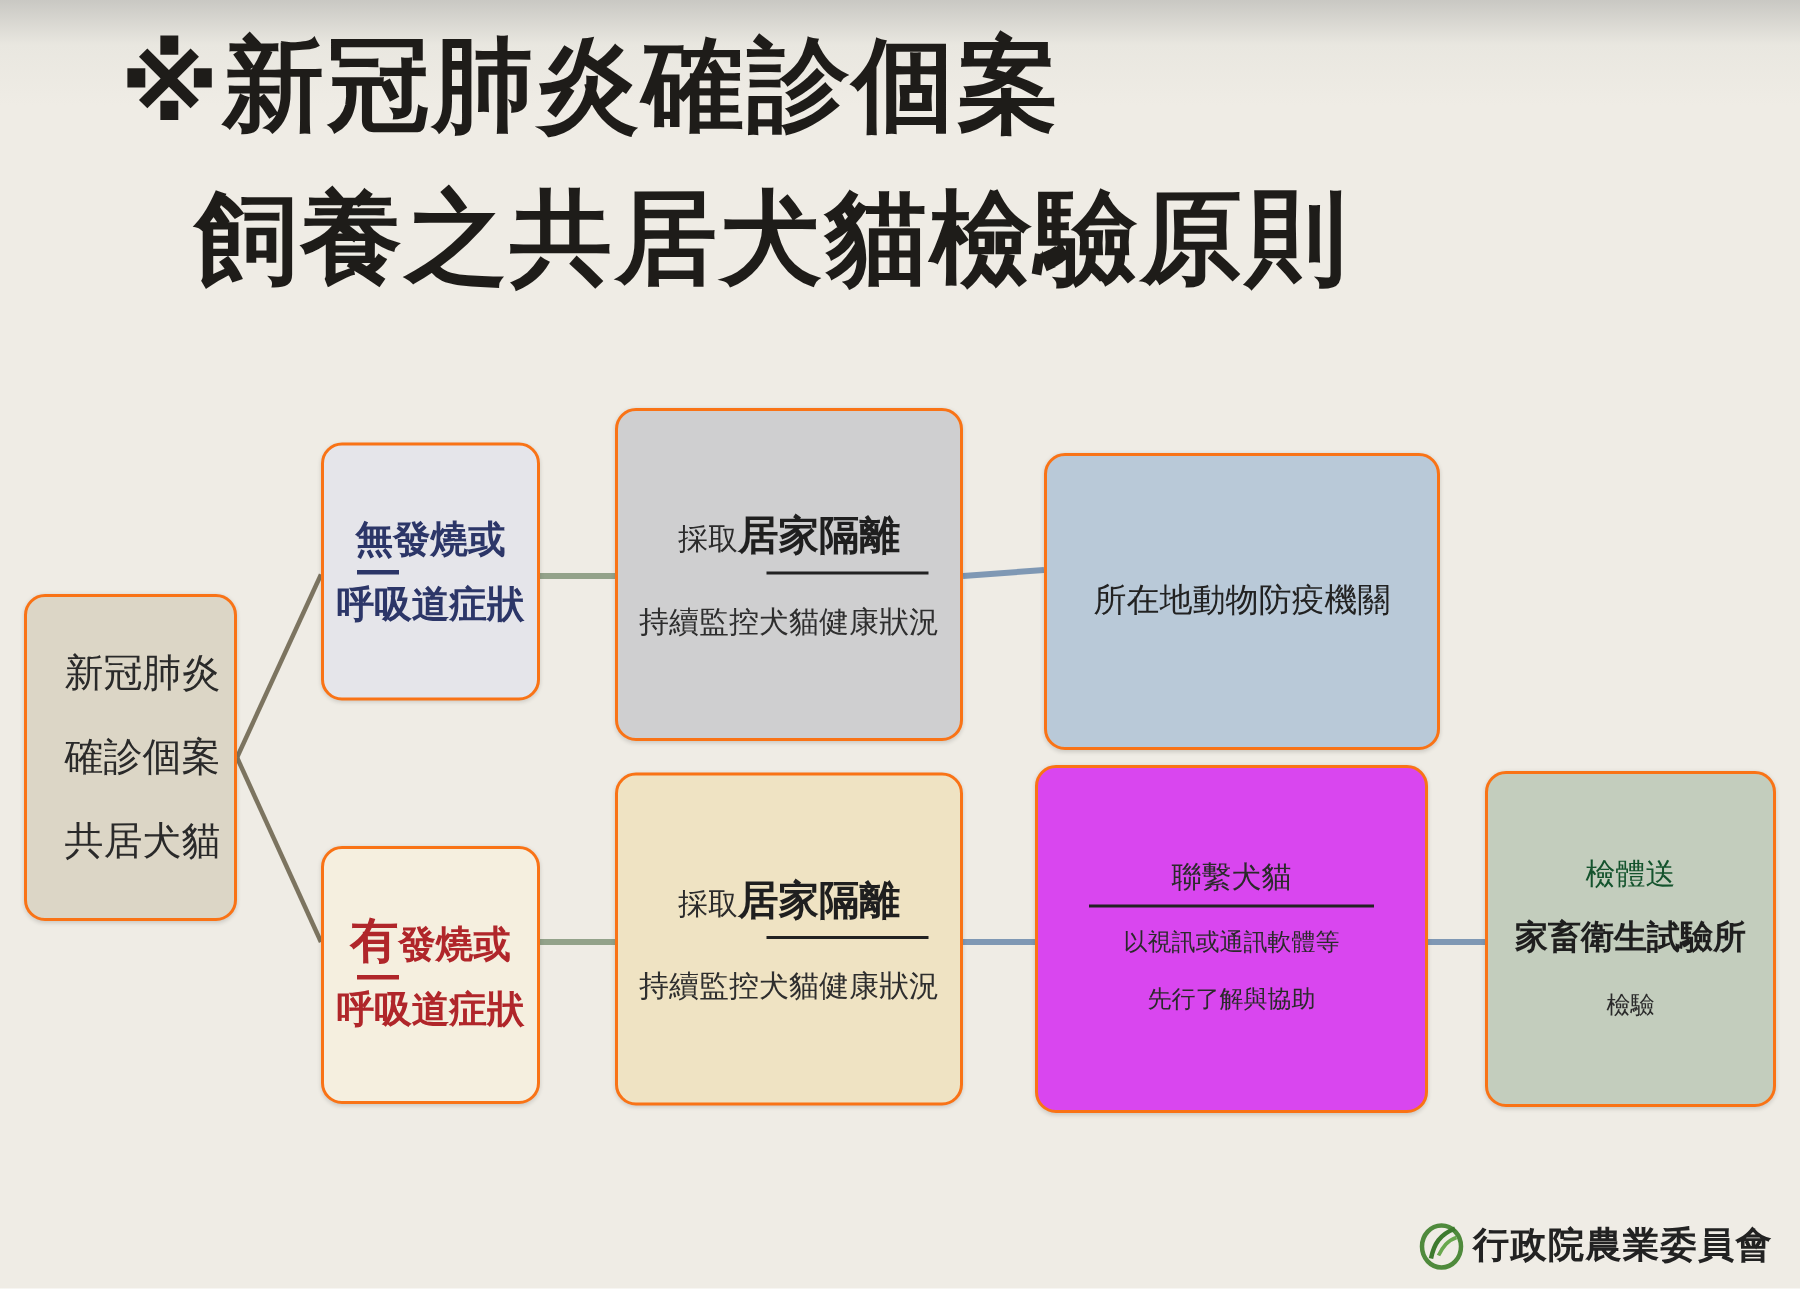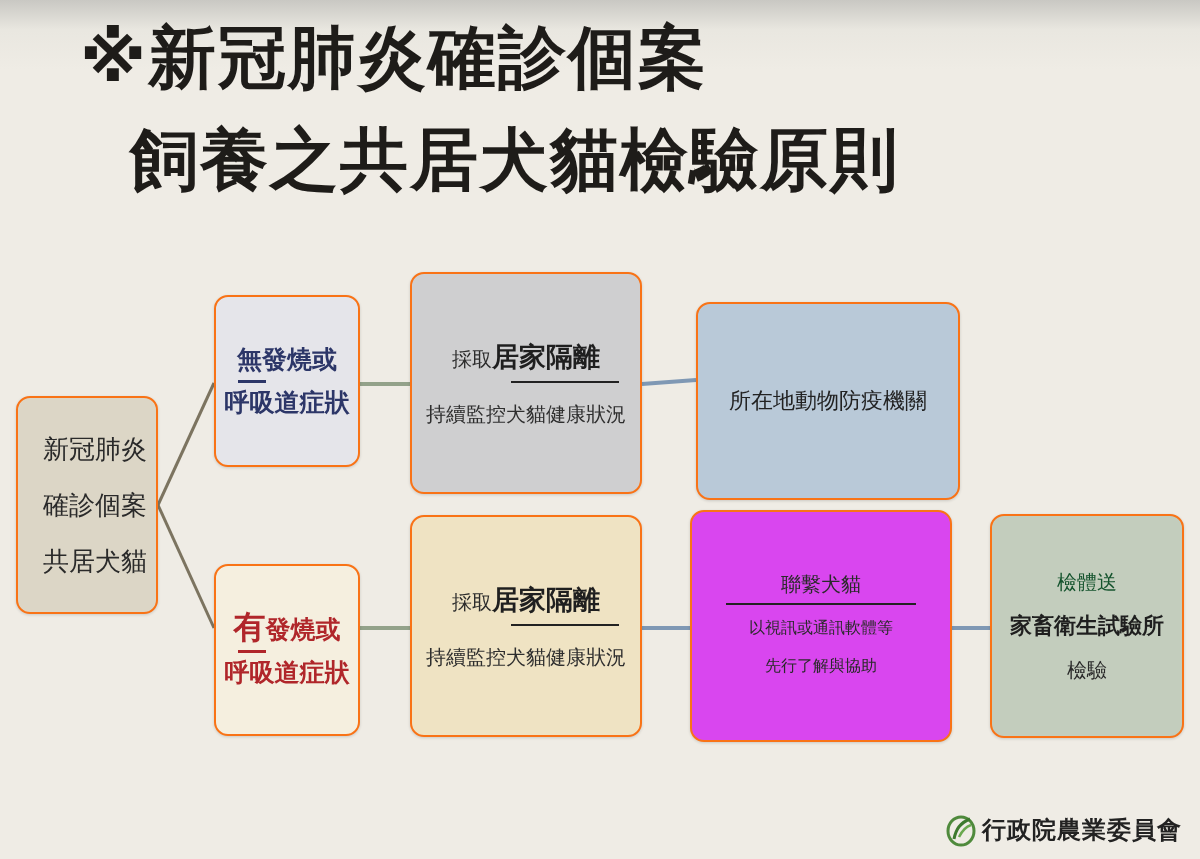--- a/index.html
+++ b/index.html
@@ -50,21 +50,21 @@
 
   .vet { left: 690px; top: 510px; width: 262px; height: 232px; background: #d946ef; }
   .vet .l1 { font-size: 20px; line-height: 34px; color: #2a2a2a; }
   .vet .l2 { font-size: 24px; font-weight: bold; line-height: 40px; color: #1f1f1f; }
   .vet .uline { width: 190px; height: 2px; background: #222; margin: 2px 0 4px; }
   .vet .l3 { font-size: 16px; line-height: 38px; color: #2a2a2a; }
 
   .lab { left: 990px; top: 514px; width: 194px; height: 224px; background: #c3cdbd; }
   .lab .l1 { font-size: 20px; line-height: 44px; color: #14532d; }
   .lab .l2 { font-size: 22px; font-weight: bold; line-height: 44px; color: #1f1f1f; }
-  .lab .l3 { font-size: 20px; line-height: 44px; color: #2a2a2a; }
+  .lab .l3 { font-size: 16px; line-height: 44px; color: #2a2a2a; }
 
   svg.connectors { position: absolute; left: 0; top: 0; }
 
   .footer {
     position: absolute; right: 18px; bottom: 12px; display: flex; align-items: center;
     gap: 4px;
   }
   .logo-icon { width: 34px; height: 34px; }
   .footer-text { font-size: 24px; letter-spacing: 1px; color: #222; font-weight: bold; }
 </style>

